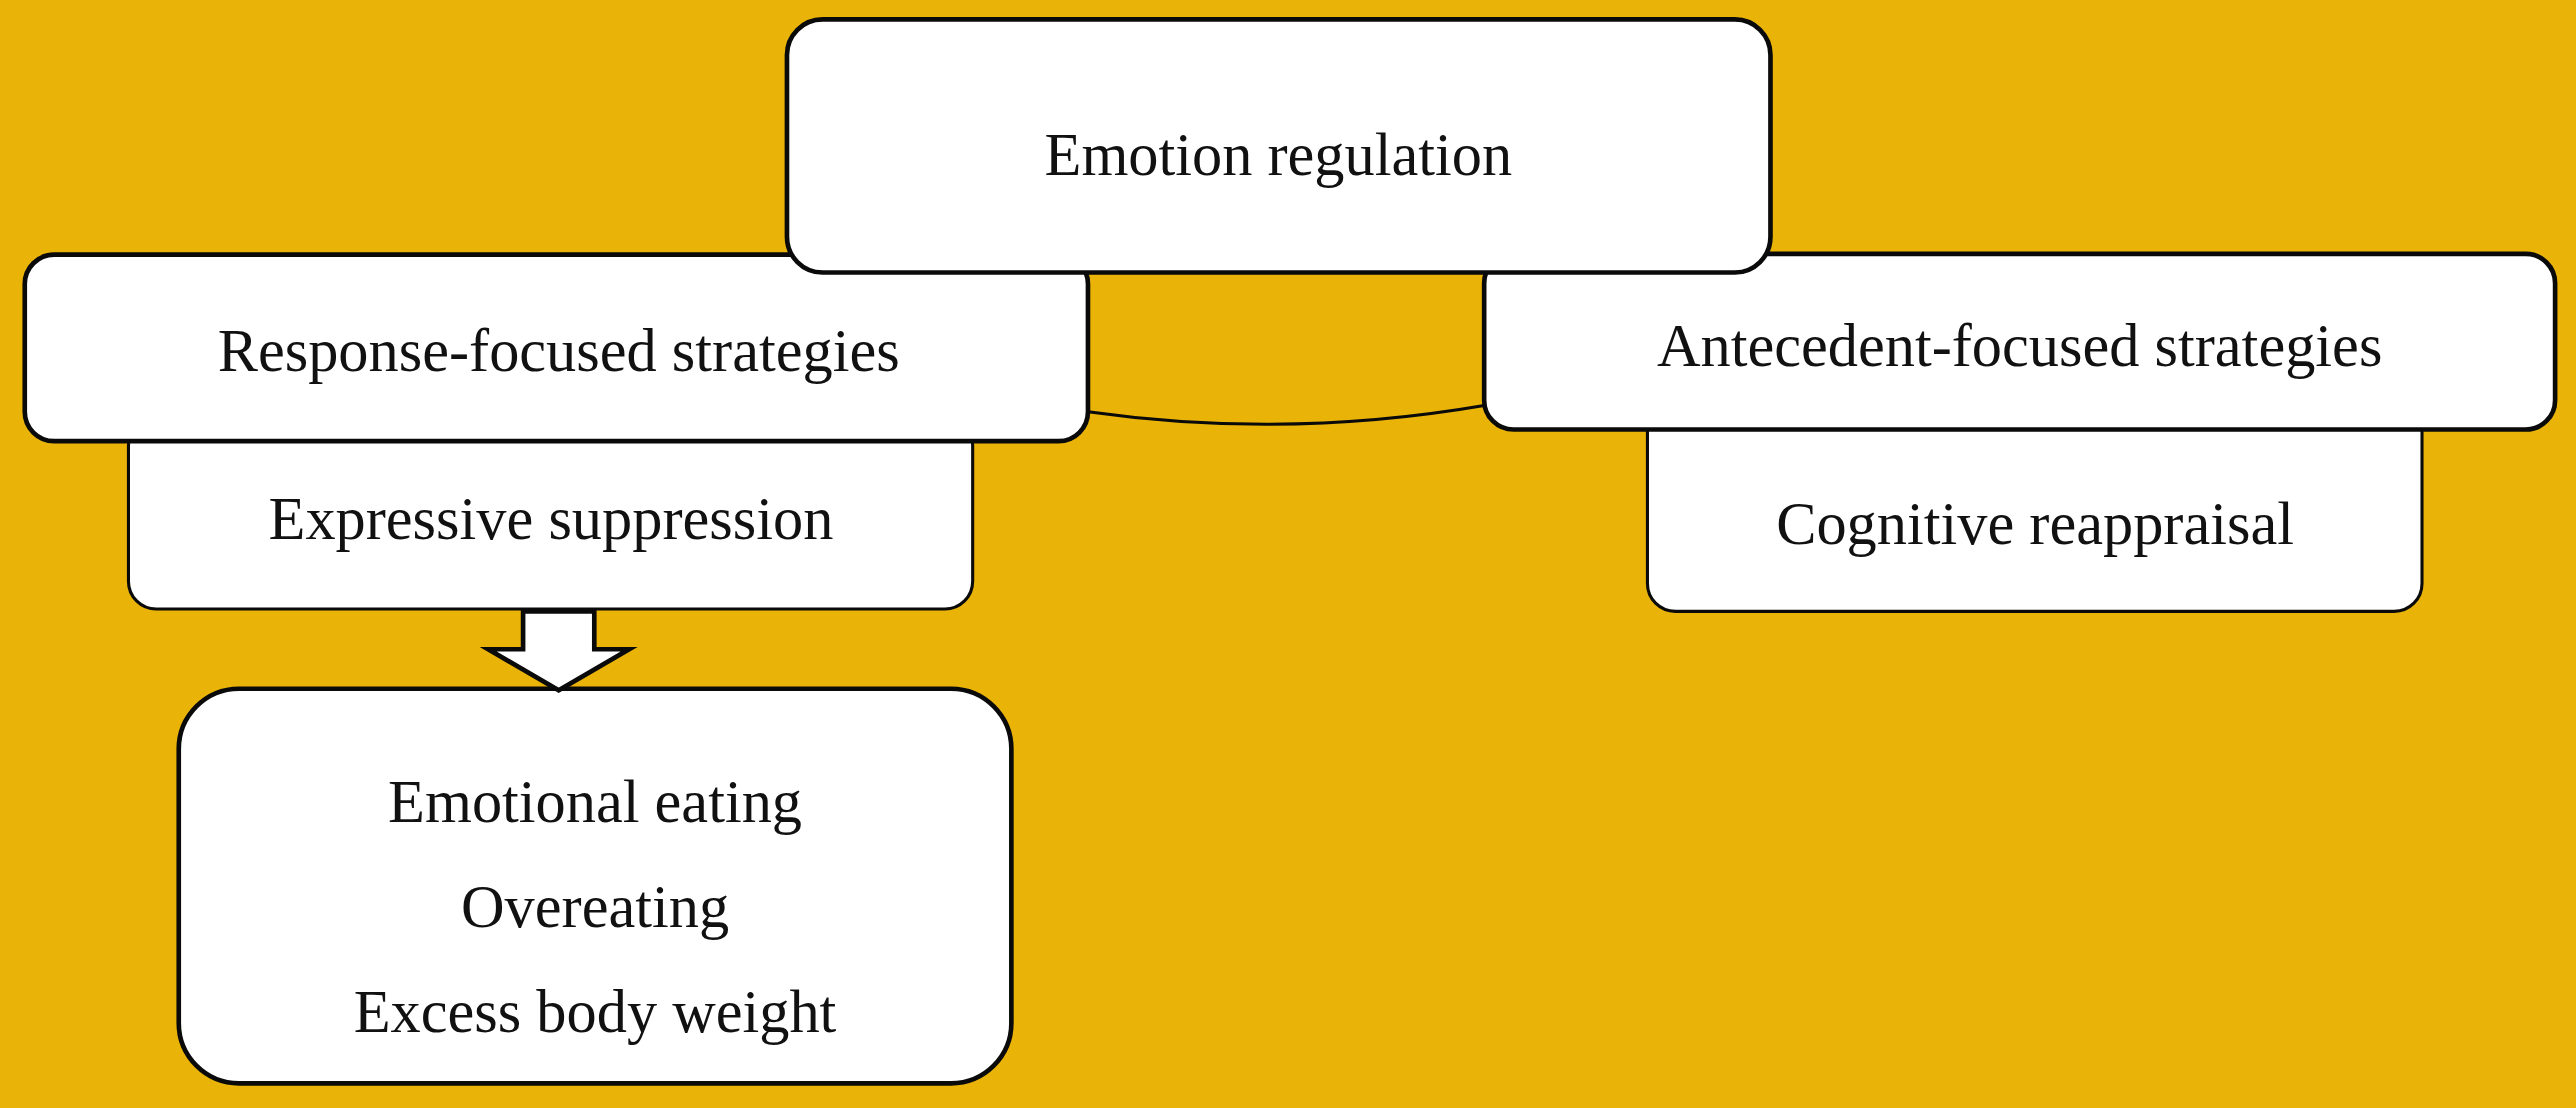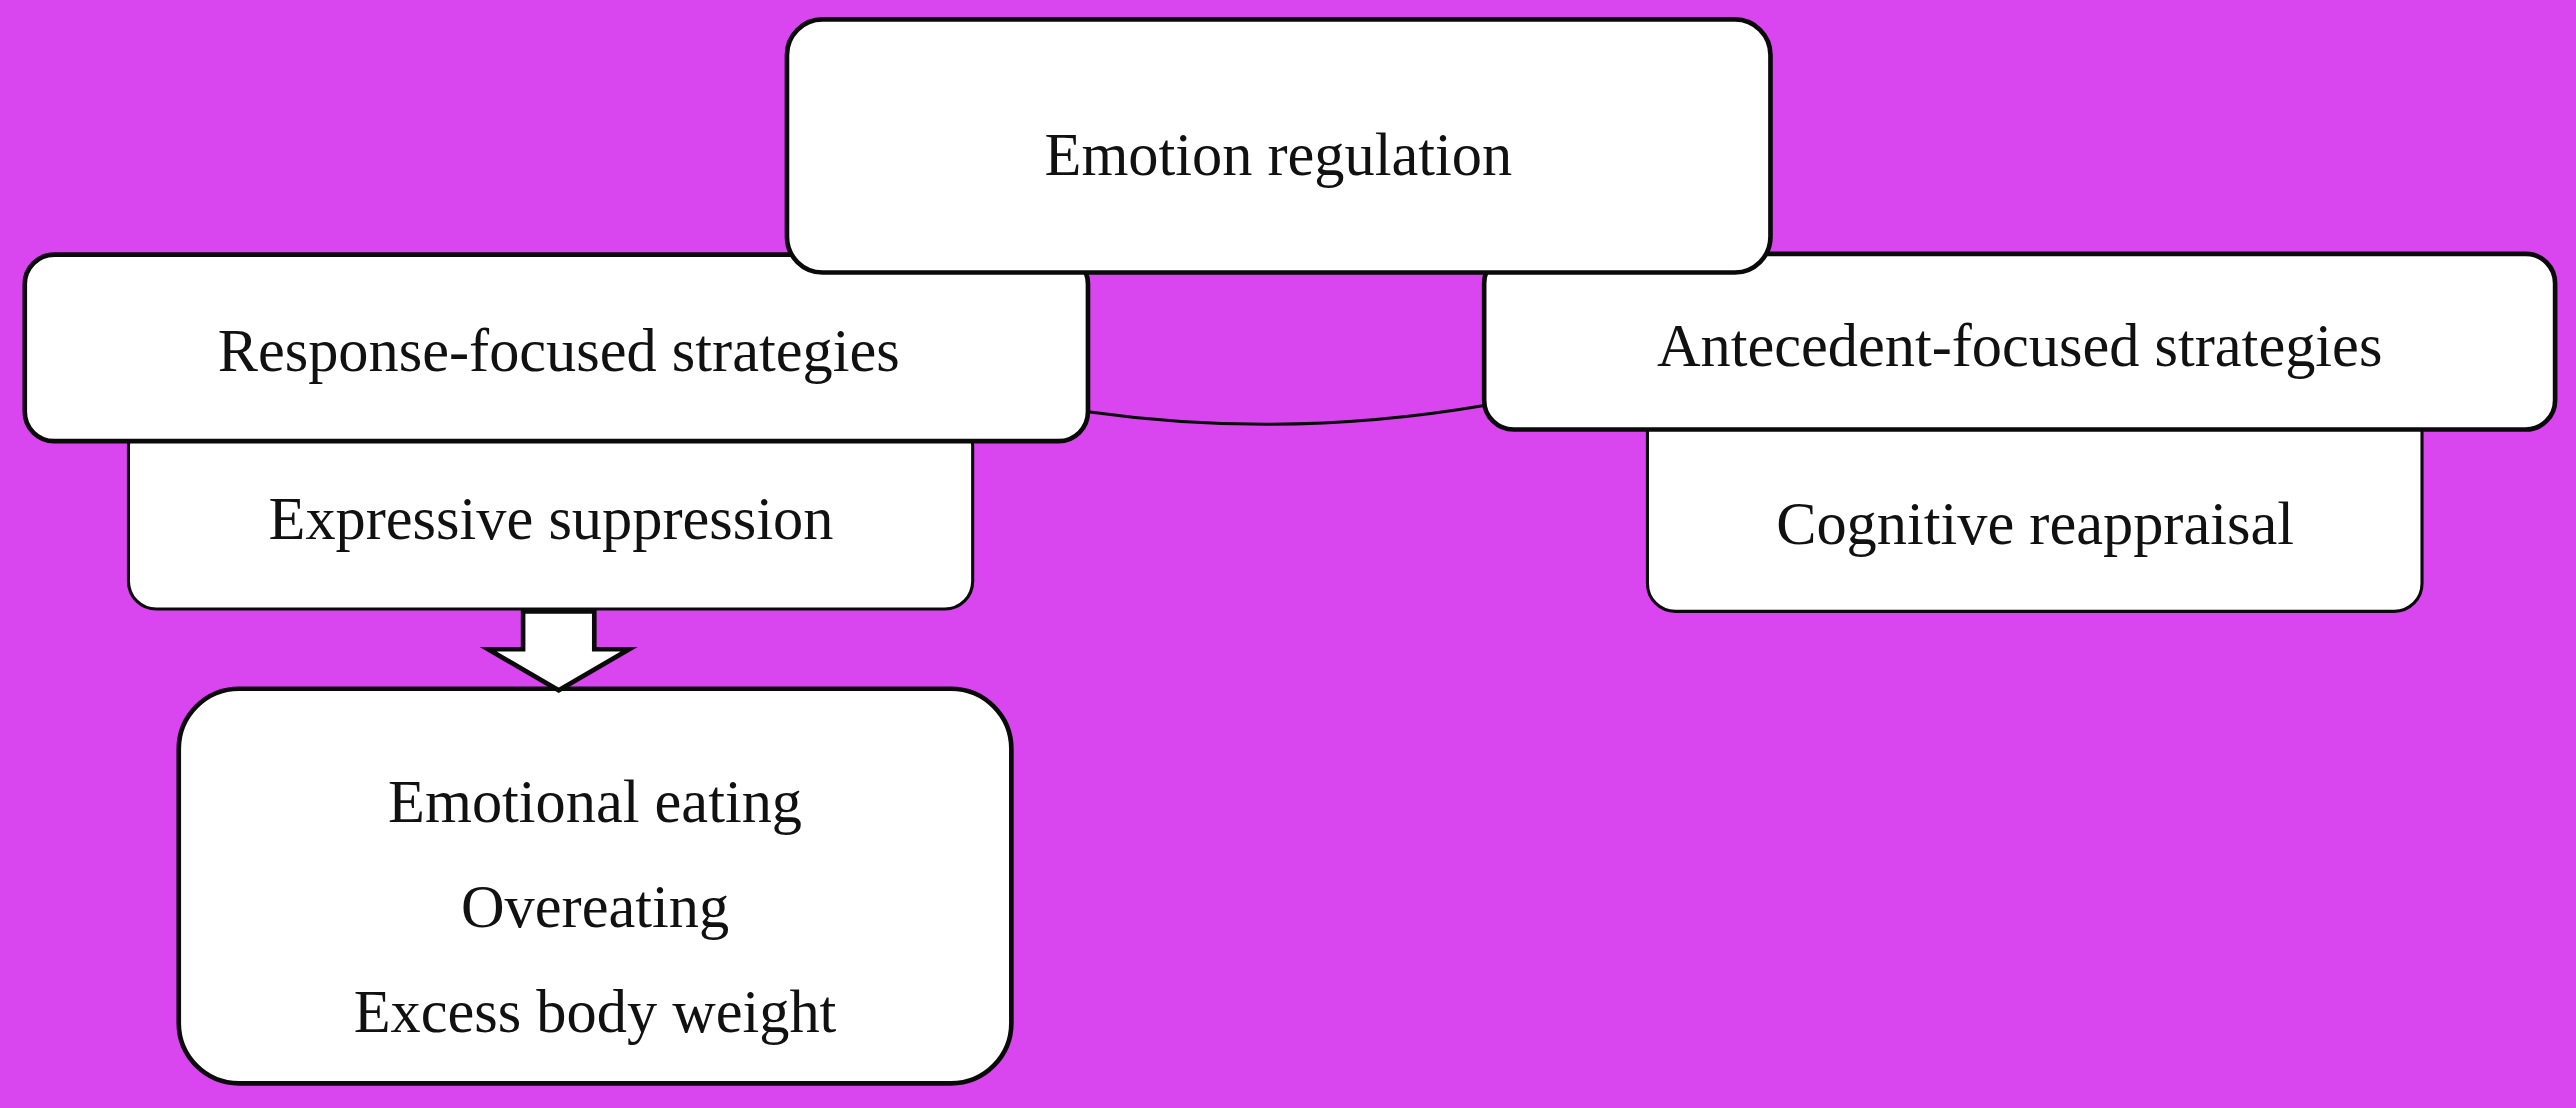--- a/index.html
+++ b/index.html
@@ -8,21 +8,21 @@
     width: 2576px;
     height: 1109px;
     background: #ffffff;
     overflow: hidden;
   }
   .figure-wrap {
     position: absolute;
     top: 0; left: 0;
     width: 2576px;
     height: 1109px;
-    background: #d946ef;
+    background: #eab308;
   }
   svg.diagram {
     display: block;
     width: 2576px;
     height: 1109px;
   }
   .node-box {
     fill: #ffffff;
     stroke: #0a0a0a;
   }

